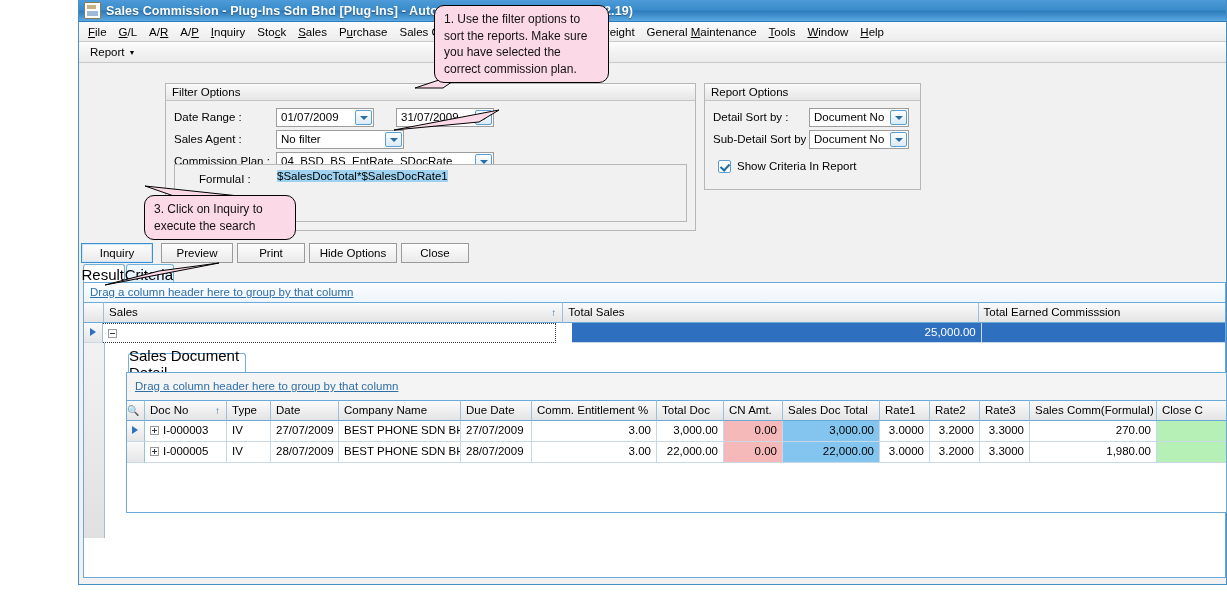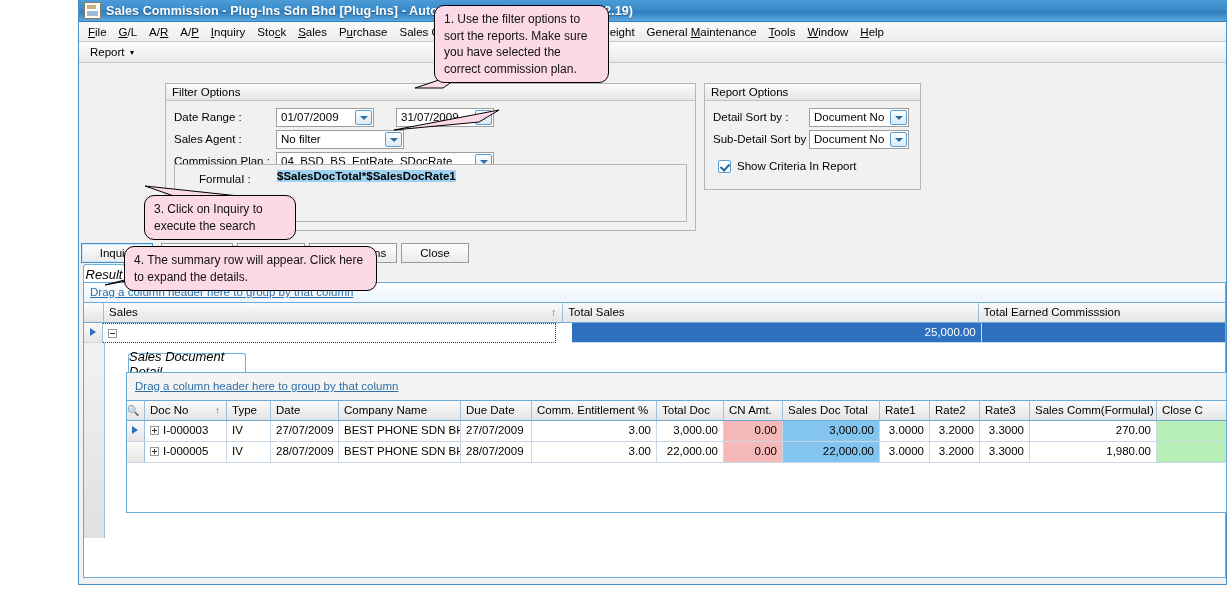--- a/index.html
+++ b/index.html
@@ -39,21 +39,21 @@
        background:linear-gradient(to bottom,#fafafa,#e6e6e6);border-bottom:1px solid #c4c4c4;
        padding:2px 0 0 6px;box-sizing:border-box;font-size:11.5px;}
 
   #filter-options{left:85px;top:19px;width:531px;height:148px;}
   #report-options{left:624px;top:19px;width:217px;height:107px;}
 
   .field-label{position:absolute;font-size:11.5px;white-space:nowrap;}
 
   
   .tbox{position:absolute;box-sizing:border-box;background:#fff;border:1px solid #9d9d9d;
-        height:19px;font-size:11.5px;padding:2px 3px 0 4px;overflow:hidden;white-space:nowrap;font-weight:bold;}
+        height:19px;font-size:11.5px;padding:2px 3px 0 4px;overflow:hidden;white-space:nowrap;}
   .combo{position:absolute;box-sizing:border-box;background:#fff;border:1px solid #9d9d9d;
         height:19px;font-size:11.5px;padding:2px 22px 0 4px;overflow:hidden;white-space:nowrap;}
   .combo .arrow{position:absolute;right:1px;top:1px;width:17px;height:15px;box-sizing:border-box;
         background:linear-gradient(to bottom,#fdfefe,#dbeaf6);border:1px solid #5a9fd4;border-radius:2px;
         display:flex;align-items:center;justify-content:center;}
   .combo .arrow span{display:block;width:0;height:0;border-left:4px solid transparent;
         border-right:4px solid transparent;border-top:4px solid #2a6ea8;}
 
   
   #formula-panel{position:absolute;left:8px;top:80px;width:513px;height:58px;
@@ -65,23 +65,23 @@
   .chk{position:absolute;width:13px;height:13px;box-sizing:border-box;background:#fff;
         border:1px solid #5a9fd4;border-radius:2px;}
   .chk:after{content:"";position:absolute;left:3px;top:1px;width:4px;height:7px;
         border:solid #1b6aa5;border-width:0 2px 2px 0;transform:rotate(42deg);}
 
   
   .btn{position:absolute;height:20px;box-sizing:border-box;
         background:linear-gradient(to bottom,#fdfdfd,#eaeaea);border:1px solid #9a9a9a;
         font-size:11.5px;display:flex;align-items:center;justify-content:center;}
   .btn.focus{border:1px solid #3c8fd0;box-shadow:inset 0 0 0 1px #cfe6f8;}
-  .tab{position:absolute;height:19px;box-sizing:border-box;font-size:13px;
-       display:flex;align-items:center;justify-content:center;
-       border:1px solid #72b0dc;border-bottom:none;border-radius:3px 3px 0 0;font-style:italic;}
+  .tab{position:absolute;height:19px;box-sizing:border-box;font-size:15px;
+       display:flex;align-items:center;justify-content:flex-end;
+       border:1px solid #72b0dc;border-bottom:none;border-radius:3px 3px 0 0;}
   .tab.active{background:#ffffff;}
   .tab.inactive{background:linear-gradient(to bottom,#f4fafe,#dceefa);}
 
   
   .gridpanel{position:absolute;box-sizing:border-box;background:#fff;border:1px solid #6aa9d8;}
   .groupbar{position:absolute;left:0;top:0;right:0;height:19px;
        background:linear-gradient(to bottom,#fbfdff,#eef5fb);color:#2f6fa8;font-size:11.5px;
        padding:3px 0 0 6px;box-sizing:border-box;}
   .groupbar u{text-decoration:underline;}
 
@@ -363,15 +363,14 @@
   </svg>
 
   <svg class="tail" style="left:60px;top:182px;width:110px;height:30px;" viewBox="0 0 110 30">
     <path d="M100 14 L6 4 L58 22 Z" fill="#fcd9e7" stroke="#000" stroke-width="1"></path>
   </svg>
   <div class="callout" style="left:65px;top:195px;width:152px;">3. Click on Inquiry to execute the search</div>
 
   <svg class="tail" style="left:20px;top:255px;width:130px;height:40px;" viewBox="0 0 130 40">
     <path d="M120 8 L6 30 L60 16 Z" fill="#fcd9e7" stroke="#000" stroke-width="1"></path>
   </svg>
-  <div class="callout" style="left:45px;top:246px;width:253px;">4. The summary row will appear. Click here to expand the details.</div>
 
 </div>
 
 </body></html>

